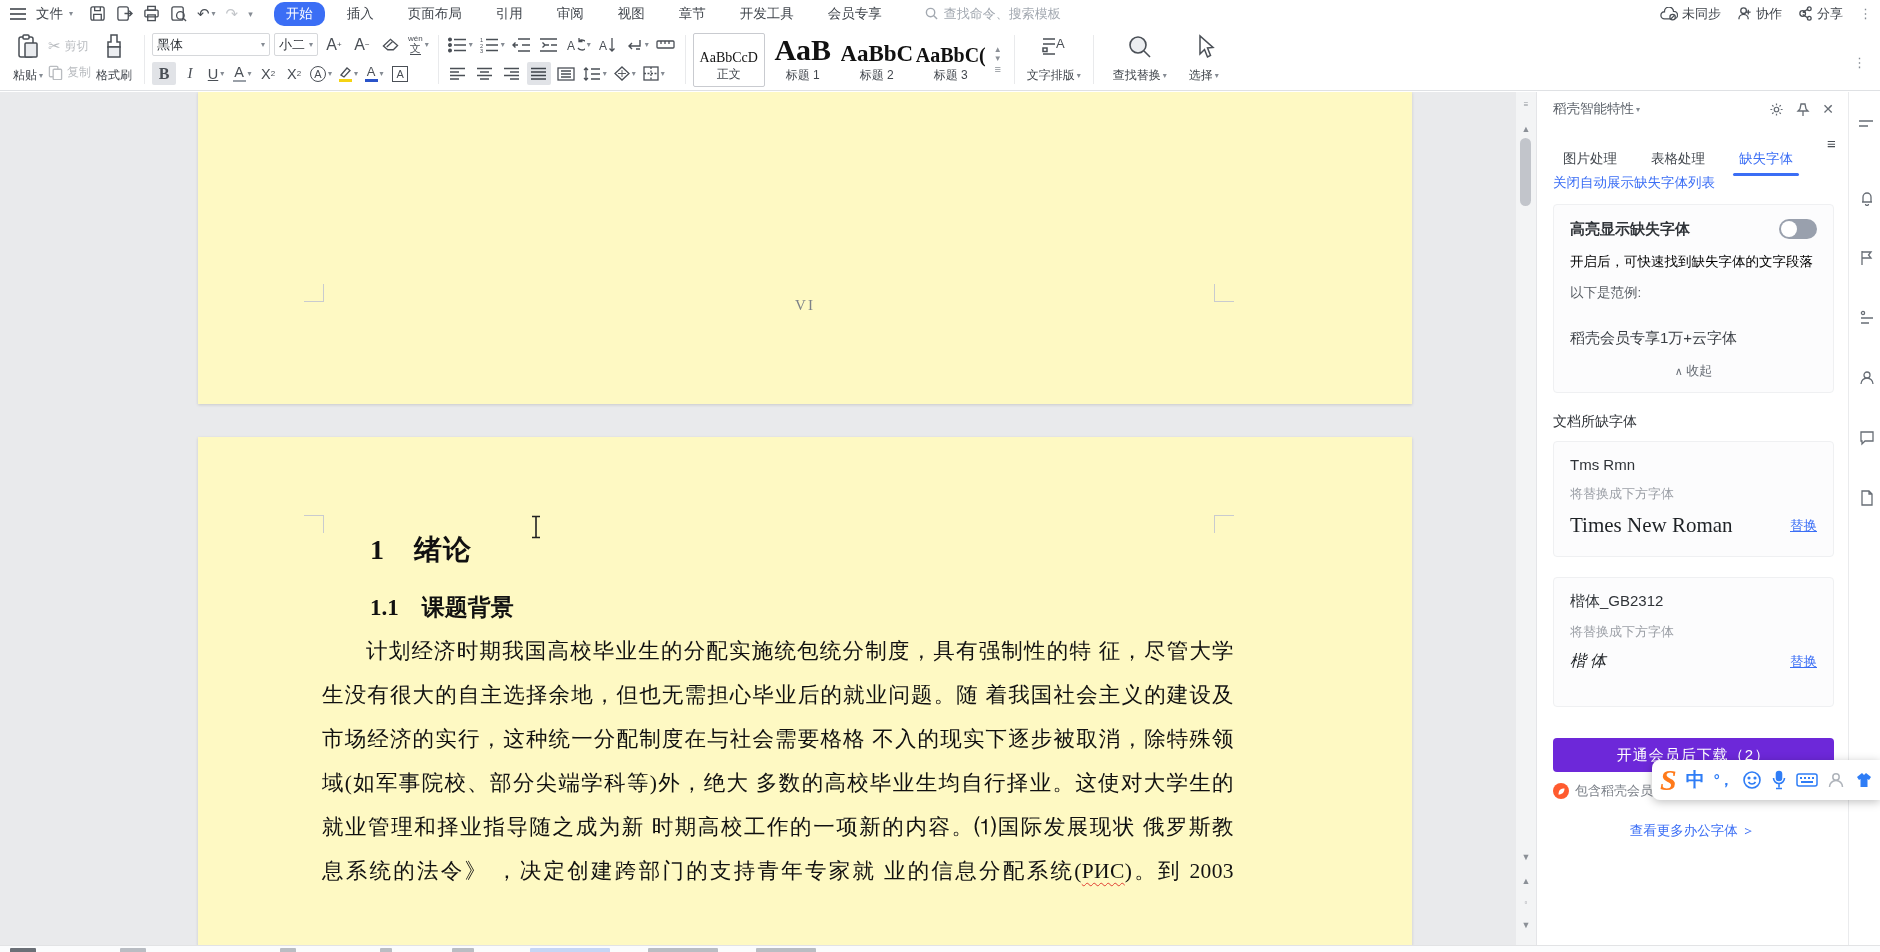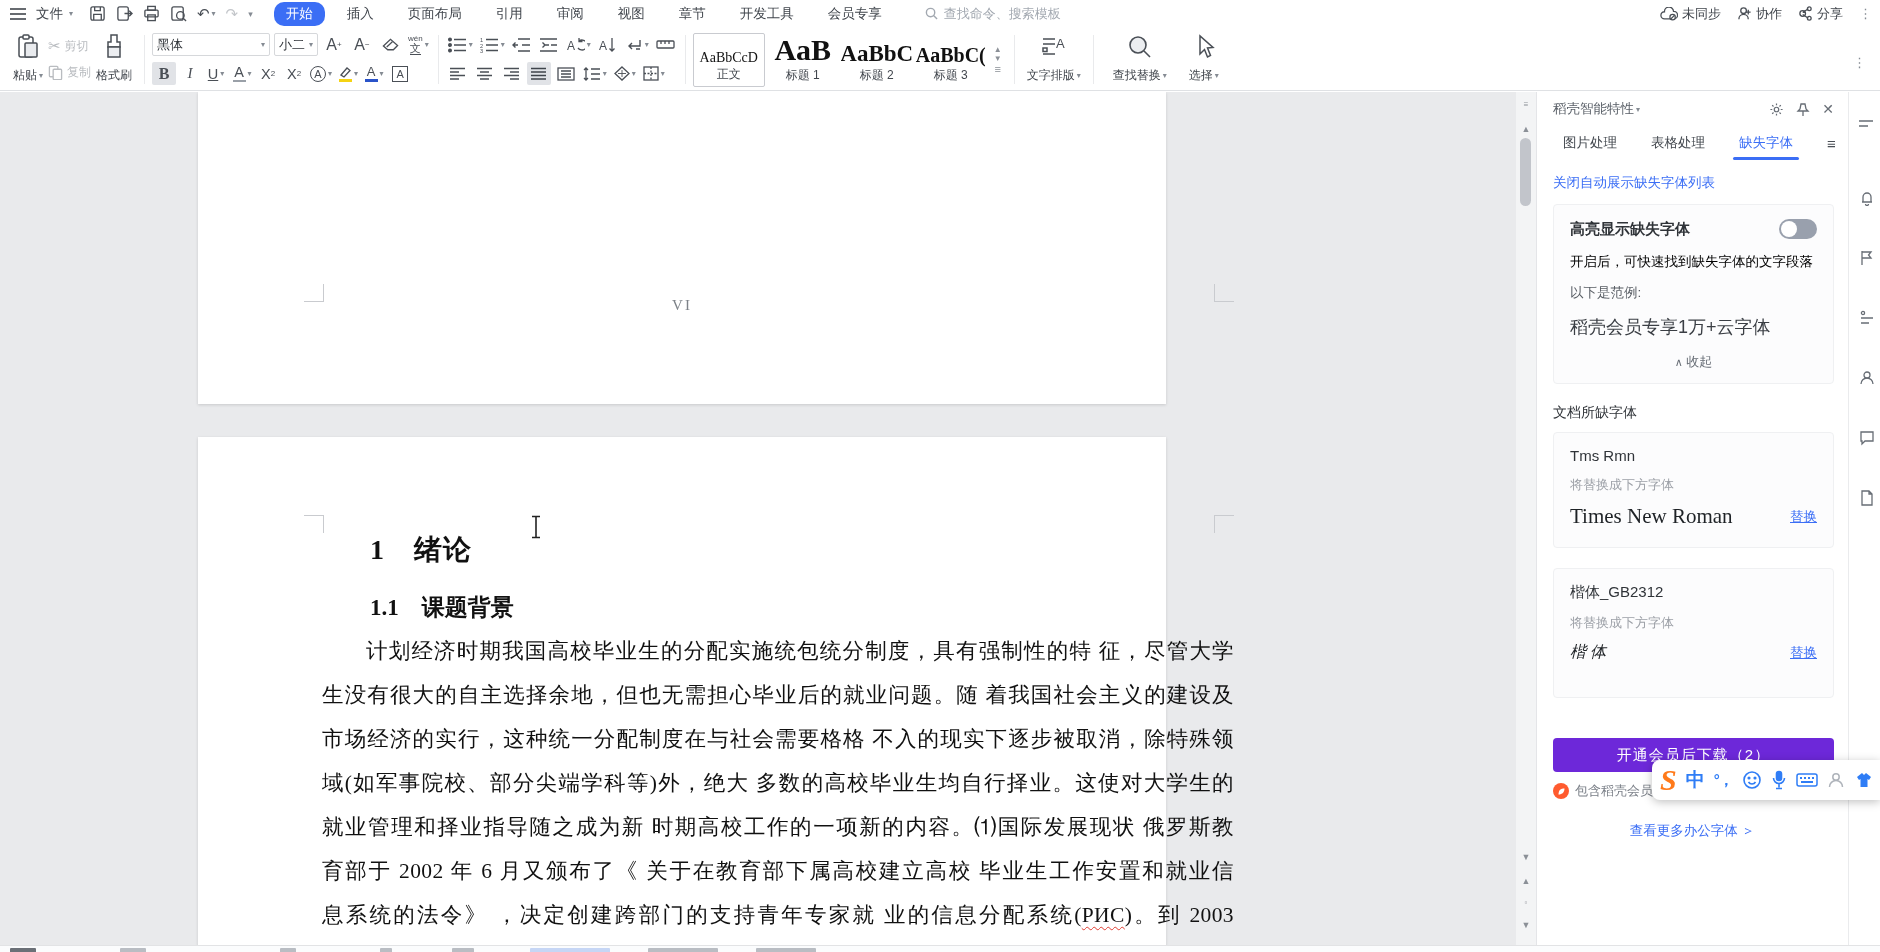--- a/index.html
+++ b/index.html
@@ -49,40 +49,40 @@
   .colorbar .bar { width:13px; height:3px; margin-top:1px; }
   .stylecard { width:72px; height:54px; display:flex; flex-direction:column; align-items:center;
     justify-content:flex-end; padding-bottom:3px; font-size:12px; color:#41464d; background:#fff; overflow:hidden; }
   .stylecard .samp { font-family:"Liberation Serif",serif; color:#111; white-space:nowrap; }
   .stylecard.sel { border:1px solid #c9cbd0; border-radius:2px; }
   .gscroll { width:18px; display:flex; flex-direction:column; align-items:center;
     justify-content:space-between; padding:6px 0; color:#8b9097; font-size:8px; }
 
   
   .docarea { position:absolute; left:0; top:92px; width:1516px; height:853px; background:#e9eaec; overflow:hidden; }
-  .page { position:absolute; left:198px; width:968px; background:#ffffff; box-shadow:0 1px 3px rgba(0,0,0,.14); }
+  .page { position:absolute; left:198px; width:1214px; background:#fef9c3; box-shadow:0 1px 3px rgba(0,0,0,.14); }
   .cropmark { position:absolute; width:20px; height:18px; }
   .serifdoc { font-family:"Liberation Serif","DejaVu Serif",serif; color:#111; }
   .pline { width:912px; font-size:21.5px; letter-spacing:.4px; line-height:44px; height:44px;
     text-align:justify; text-align-last:justify; white-space:nowrap; }
   .squig { text-decoration:underline wavy #e03c31 1px; text-underline-offset:4px; }
 
   
   .vscroll { position:absolute; left:1516px; top:92px; width:20px; height:853px; background:#f3f4f5; }
   .vthumb { position:absolute; left:4px; width:11px; border-radius:6px; background:#c2c5cb; }
   .snav { position:absolute; left:0; width:20px; text-align:center; color:#8b9097; font-size:9px; }
 
   
   .sidebar { position:absolute; left:1536px; top:92px; width:312px; height:853px;
     background:#fff; border-left:1px solid #e4e5e8; }
   .sb-head { display:flex; align-items:center; height:34px; padding:0 14px 0 16px; color:#5a6068; font-size:13.5px; }
   .sb-head .spacer { flex:1; }
   .sb-head .hic { margin-left:12px; color:#676d75; display:flex; }
   .sb-tabs { display:flex; align-items:center; padding:0 14px 0 26px; height:34px; gap:34px; font-size:13.5px; color:#41464d; }
-  .sb-tab { position:relative; padding-bottom:8px; top:4px; white-space:nowrap; }
+  .sb-tab { position:relative; padding-bottom:8px; top:20px; white-space:nowrap; }
   .sb-tab.active { color:#3b6ef5; }
   .sb-tab.active::after { content:""; position:absolute; left:-6px; right:-6px; bottom:0; height:3px; background:#3b6ef5; border-radius:2px; }
   .sb-link { color:#3b6ef5; font-size:13.5px; }
   .card { border:1px solid #eff0f2; background:#fcfcfd; border-radius:4px; margin:0 14px 0 16px; }
   .toggle { width:38px; height:20px; border-radius:10px; background:#99a0ad; position:relative; }
   .toggle .knob { position:absolute; left:2px; top:2px; width:16px; height:16px; border-radius:50%; background:#fff; }
   .replink { color:#3b6ef5; text-decoration:underline; font-size:13.5px; }
   .redbtn { position:absolute; left:16px; right:14px; height:34px; border-radius:4px; background:#6d28d9;
     color:#fff; font-size:15px; display:flex; align-items:center; justify-content:center; letter-spacing:1px; }
 
@@ -497,21 +497,20 @@
 
     <div class="serifdoc" style="position:absolute; left:172px; top:94px; font-size:28px; font-weight:bold; letter-spacing:1px;">1　绪论</div>
     <div class="serifdoc" style="position:absolute; left:172px; top:155px; font-size:23px; font-weight:bold;">1.1　课题背景</div>
 
     <div class="serifdoc" style="position:absolute; left:124px; top:192px;">
       <div class="pline" style="padding-left:44px;">计划经济时期我国高校毕业生的分配实施统包统分制度，具有强制性的特 征，尽管大学</div>
       <div class="pline">生没有很大的自主选择余地，但也无需担心毕业后的就业问题。随 着我国社会主义的建设及</div>
       <div class="pline">市场经济的实行，这种统一分配制度在与社会需要格格 不入的现实下逐步被取消，除特殊领</div>
       <div class="pline">域(如军事院校、部分尖端学科等)外，绝大 多数的高校毕业生均自行择业。这使对大学生的</div>
       <div class="pline">就业管理和择业指导随之成为新 时期高校工作的一项新的内容。⑴国际发展现状 俄罗斯教</div>
-      <div class="pline">育部于 2002 年 6 月又颁布了《 关于在教育部下属高校建立高校 毕业生工作安置和就业信</div>
       <div class="pline"><span>息系统的法令》 ，决定创建跨部门的支持青年专家就 业的信息分配系统(</span><span class="squig">РИС</span><span>)。到 2003</span></div>
     </div>
   </div>
 </div>
 
 <div class="vscroll">
   <div class="snav" style="top:8px; font-size:8px;">≡</div>
   <div class="snav" style="top:32px;">▲</div>
   <div class="vthumb" style="top:46px; height:68px;"></div>
   <div class="snav" style="top:760px;">▼</div>
@@ -552,21 +551,21 @@
 
   <div class="card" style="margin-top:12px; padding:14px 16px 12px;">
     <div style="display:flex; align-items:center; justify-content:space-between;">
       <span style="font-size:15px; font-weight:bold; color:#2f3338;">高亮显示缺失字体</span>
       <span class="toggle">
           <span class="knob"></span>
         </span>
     </div>
     <div style="margin-top:14px; color:#000000; font-size:13.5px;">开启后，可快速找到缺失字体的文字段落</div>
     <div style="margin-top:13px; color:#575c63; font-size:13.5px;">以下是范例:</div>
-    <div style="margin-top:13px; color:#3a3e44; font-size:18px;">稻壳会员专享1万+云字体</div>
+    <div style="margin-top:27px; color:#3a3e44; font-size:15px;">稻壳会员专享1万+云字体</div>
     <div style="margin-top:14px; text-align:center; color:#676d75;">
       <span style="font-size:11px;">∧</span>
       <span>收起</span>
     </div>
   </div>
 
   <div style="padding:20px 16px 10px; color:#2f3338; font-size:14px;">文档所缺字体</div>
 
   <div class="card" style="padding:14px 16px 18px;">
     <div style="font-size:15px; color:#2f3338;">Tms Rmn</div>

